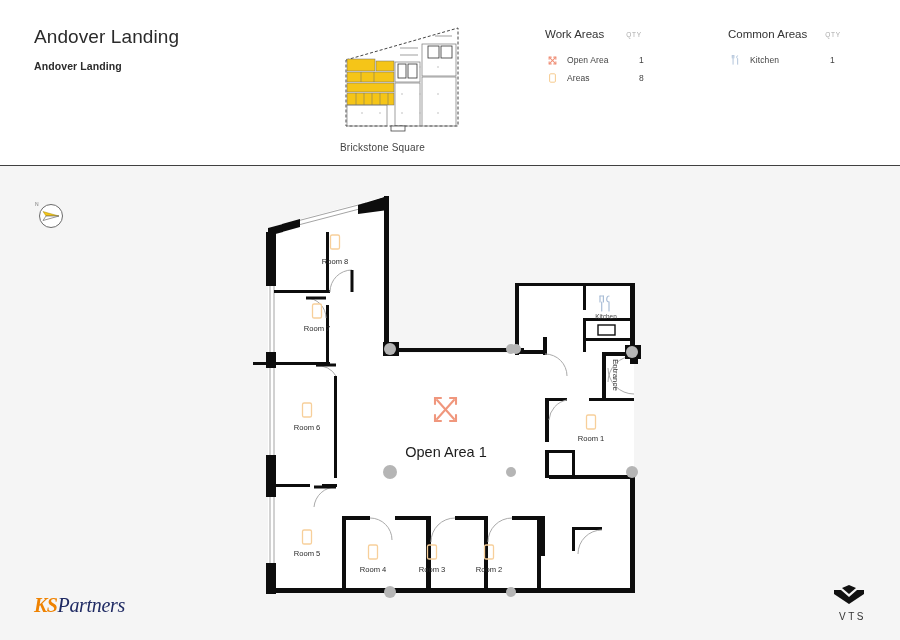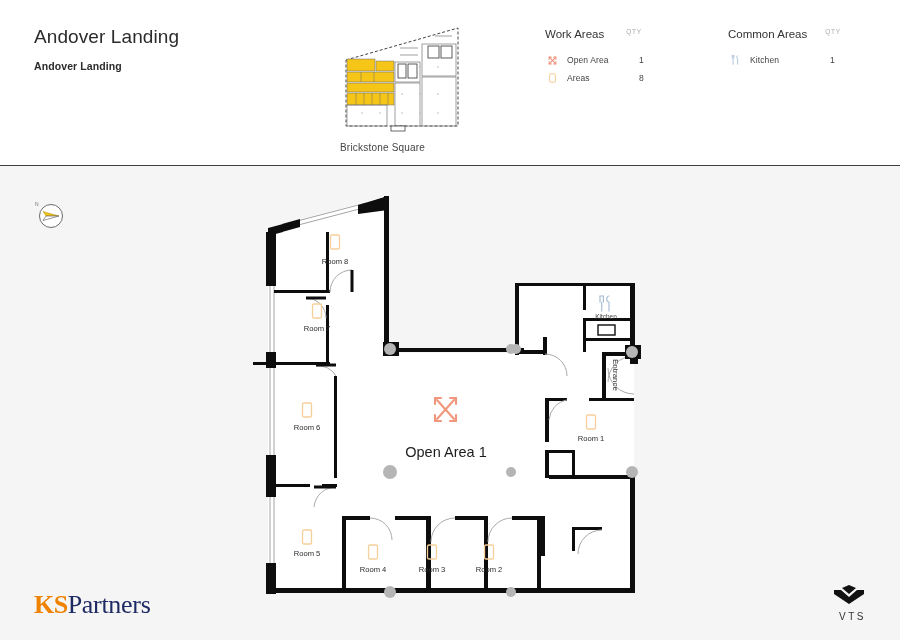--- a/index.html
+++ b/index.html
@@ -59,21 +59,21 @@
     margin-top: 6px;
     letter-spacing: .2px;
   }
 
   
   .legend-col { position: absolute; top: 28px; }
   #legend-work { left: 545px; }
   #legend-common { left: 728px; }
   .legend-head {
     display: flex;
-    align-items: flex-start;
+    align-items: center;
     margin-bottom: 11px;
   }
   .legend-title {
     font-size: 11.5px;
     color: #333;
     font-weight: 400;
   }
   .legend-qty-head {
     font-size: 6.5px;
     color: #aaa;
@@ -116,23 +116,24 @@
     position: absolute;
     left: 33px; top: 198px;
   }
   #plan-svg { position: absolute; left: 0; top: 0; }
 
   
   #ks-logo {
     position: absolute;
     left: 34px; bottom: 22px;
     font-family: "Liberation Serif", serif;
-    font-size: 26px;
+    font-size: 20px;
     line-height: 26px;
     white-space: nowrap;
+    font-style: italic;
   }
   #ks-logo .ks { color: #ef8200; font-weight: bold; letter-spacing: -.5px; }
   #ks-logo .partners { color: #1f2a63; letter-spacing: -.3px; }
 
   #vts-logo {
     position: absolute;
     right: 34px; bottom: 18px;
     text-align: right;
     width: 48px;
   }

